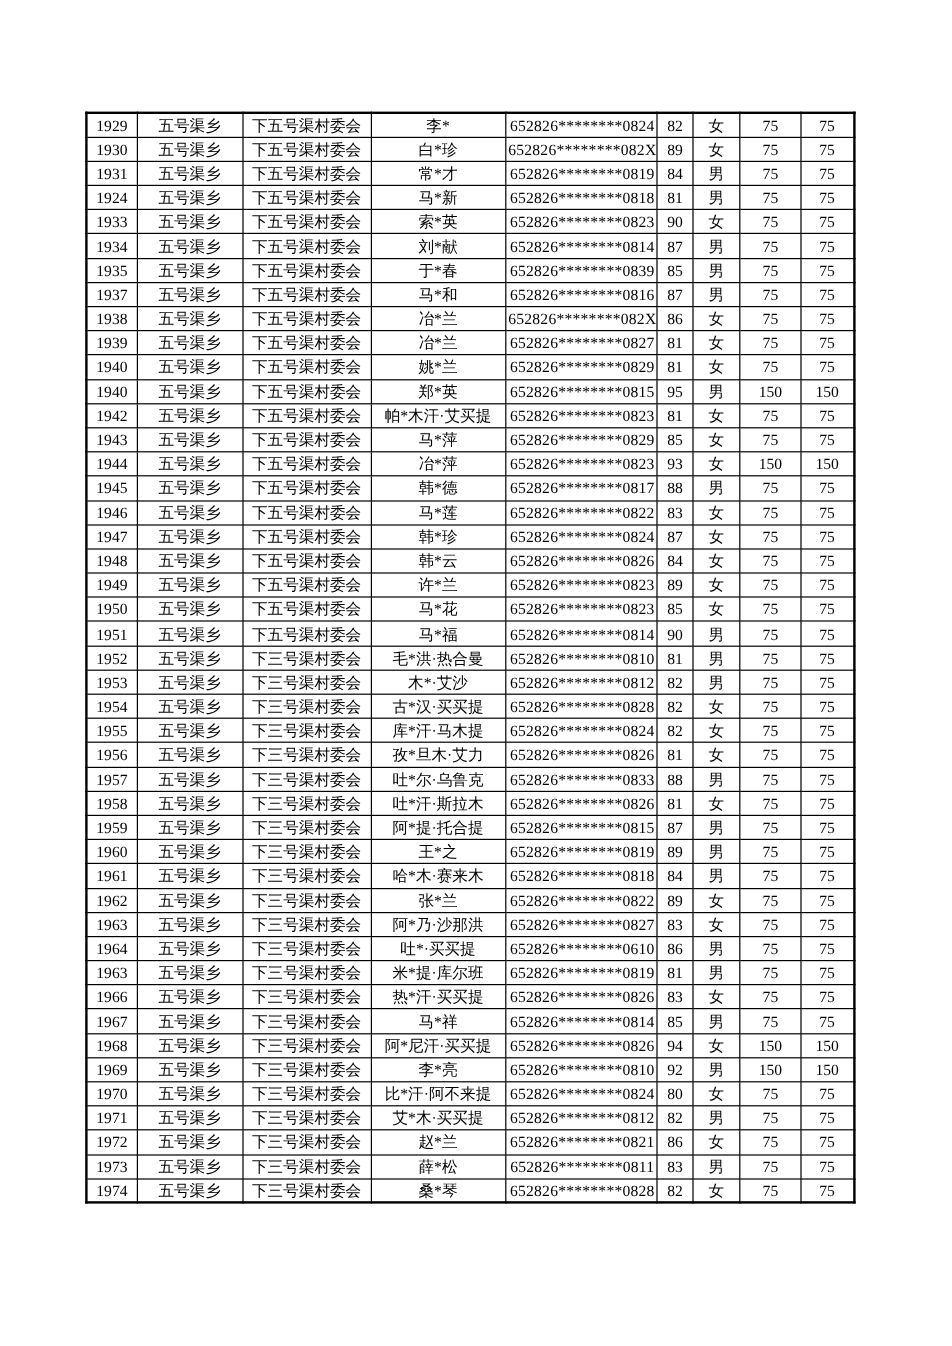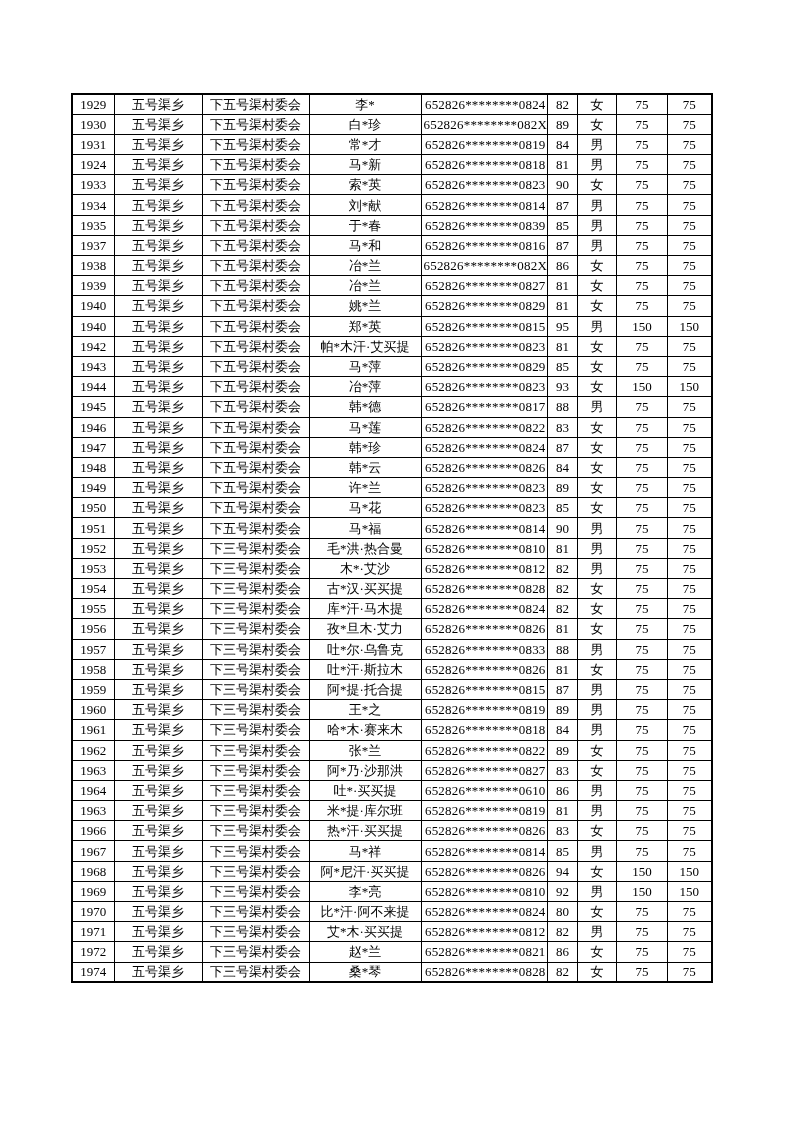--- a/index.html
+++ b/index.html
@@ -528,20 +528,31 @@
           <td class="col-township">五号渠乡</td>
           <td class="col-village">下三号渠村委会</td>
           <td class="col-name">赵*兰</td>
           <td class="col-id">652826********0821</td>
           <td class="col-age">86</td>
           <td class="col-gender">女</td>
           <td class="col-amount_1">75</td>
           <td class="col-amount_2">75</td>
         </tr>
         <tr>
+          <td class="col-serial">1973</td>
+          <td class="col-township">五号渠乡</td>
+          <td class="col-village">下三号渠村委会</td>
+          <td class="col-name">薛*松</td>
+          <td class="col-id">652826********0811</td>
+          <td class="col-age">83</td>
+          <td class="col-gender">男</td>
+          <td class="col-amount_1">75</td>
+          <td class="col-amount_2">75</td>
+        </tr>
+        <tr>
           <td class="col-serial">1974</td>
           <td class="col-township">五号渠乡</td>
           <td class="col-village">下三号渠村委会</td>
           <td class="col-name">桑*琴</td>
           <td class="col-id">652826********0828</td>
           <td class="col-age">82</td>
           <td class="col-gender">女</td>
           <td class="col-amount_1">75</td>
           <td class="col-amount_2">75</td>
         </tr>

